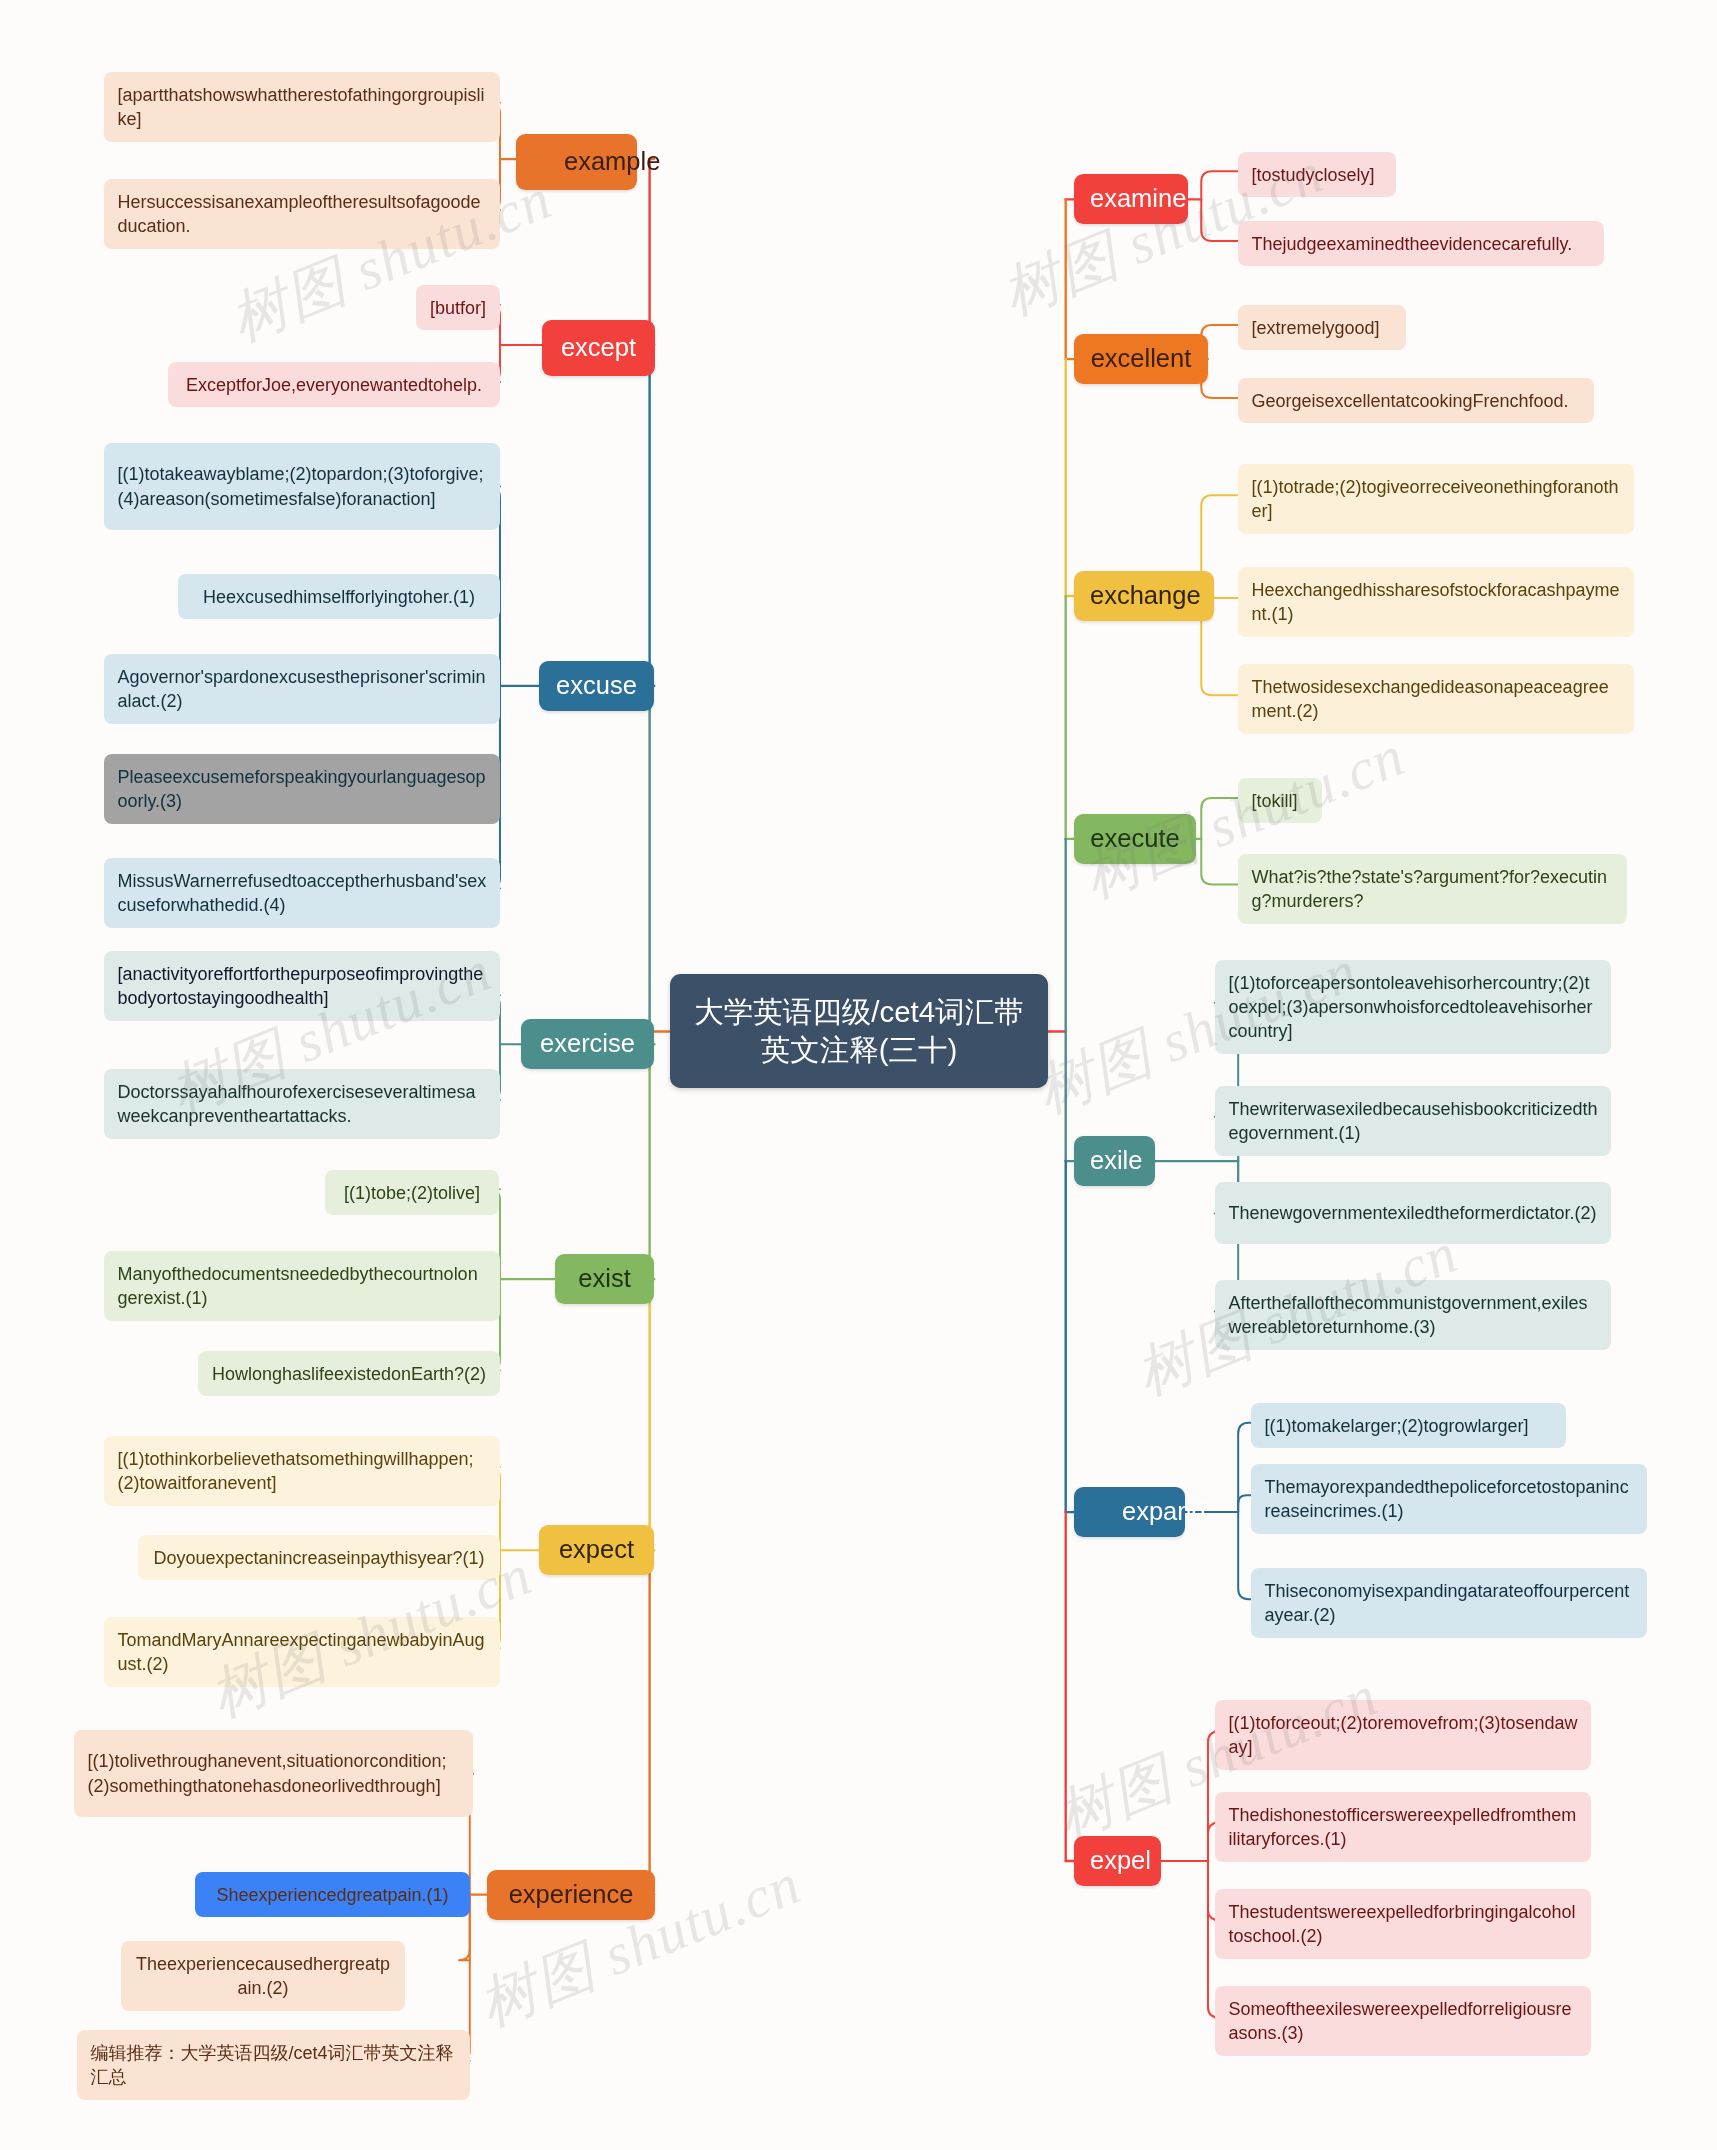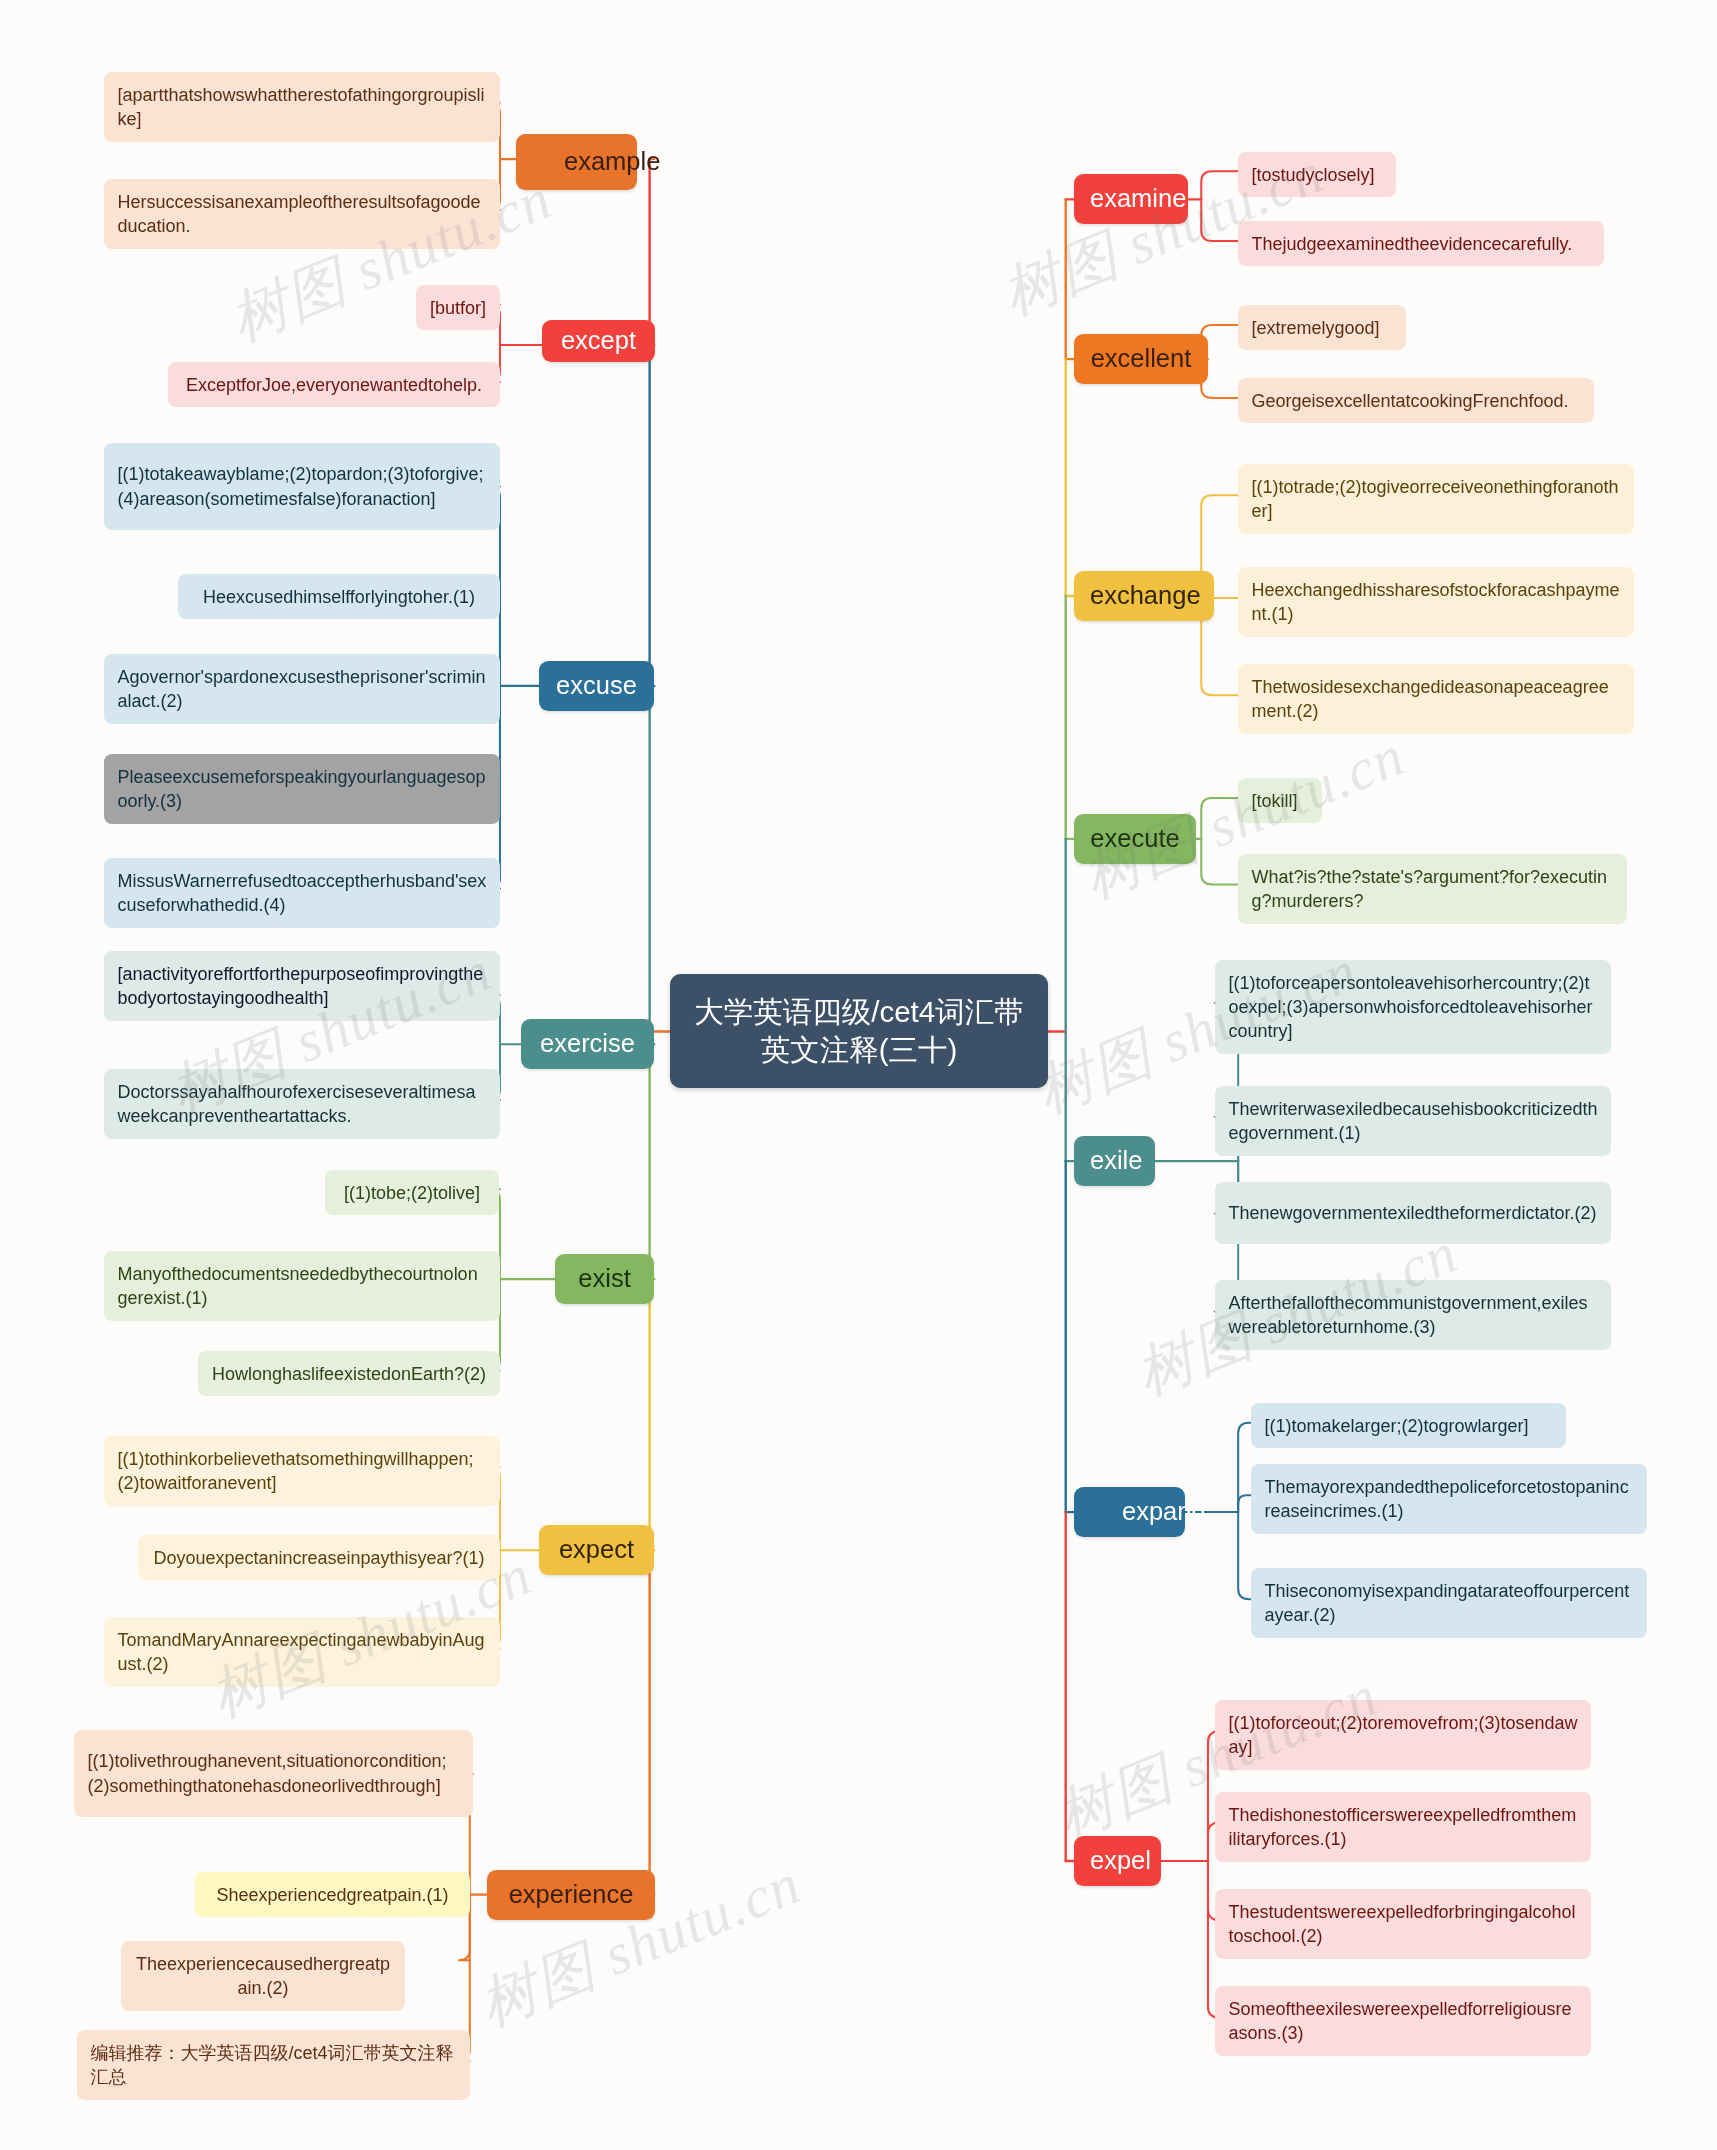--- a/index.html
+++ b/index.html
@@ -161,21 +161,21 @@
       </div>
       <div class="node branch" style="left: 516px; top: 134px; width: 121px; height: 56px; background: rgb(232, 115, 42); color: rgb(58, 32, 19); padding-left: 48px;">
         <span class="txt">example</span>
       </div>
       <div class="node leaf left-al" style="left: 104px; top: 72px; width: 396px; min-height: 62px; background: rgb(251, 227, 212); color: rgb(90, 46, 20);">
         <span class="txt">[apartthatshowswhattherestofathingorgroupislike]</span>
       </div>
       <div class="node leaf left-al" style="left: 104px; top: 179px; width: 396px; min-height: 62px; background: rgb(251, 227, 212); color: rgb(90, 46, 20);">
         <span class="txt">Hersuccessisanexampleoftheresultsofagoodeducation.</span>
       </div>
-      <div class="node branch" style="left: 542px; top: 320px; width: 113px; height: 42px; background: rgb(242, 64, 60); color: rgb(255, 255, 255);">
+      <div class="node branch" style="left: 542px; top: 320px; width: 113px; height: 56px; background: rgb(242, 64, 60); color: rgb(255, 255, 255);">
         <span class="txt">except</span>
       </div>
       <div class="node leaf center-al" style="left: 416px; top: 285px; width: 84px; min-height: 39px; background: rgb(251, 220, 220); color: rgb(107, 21, 18);">
         <span class="txt">[butfor]</span>
       </div>
       <div class="node leaf center-al" style="left: 168px; top: 362px; width: 332px; min-height: 39px; background: rgb(251, 220, 220); color: rgb(107, 21, 18);">
         <span class="txt">ExceptforJoe,everyonewantedtohelp.</span>
       </div>
       <div class="node branch" style="left: 539px; top: 661px; width: 115px; height: 50px; background: rgb(43, 112, 152); color: rgb(255, 255, 255);">
         <span class="txt">excuse</span>
@@ -227,21 +227,21 @@
       </div>
       <div class="node leaf left-al" style="left: 104px; top: 1617px; width: 396px; min-height: 62px; background: rgb(253, 242, 220); color: rgb(90, 66, 12);">
         <span class="txt">TomandMaryAnnareexpectinganewbabyinAugust.(2)</span>
       </div>
       <div class="node branch" style="left: 487px; top: 1870px; width: 168px; height: 50px; background: rgb(232, 115, 42); color: rgb(58, 32, 19);">
         <span class="txt">experience</span>
       </div>
       <div class="node leaf left-al" style="left: 74px; top: 1730px; width: 399px; min-height: 87px; background: rgb(251, 227, 212); color: rgb(90, 46, 20);">
         <span class="txt">[(1)tolivethroughanevent,situationorcondition;(2)somethingthatonehasdoneorlivedthrough]</span>
       </div>
-      <div class="node leaf center-al" style="left: 195px; top: 1872px; width: 275px; min-height: 39px; background: #fef9c3; color: rgb(90, 46, 20);">
+      <div class="node leaf center-al" style="left: 195px; top: 1872px; width: 275px; min-height: 39px; background: #3b82f6; color: rgb(90, 46, 20);">
         <span class="txt">Sheexperiencedgreatpain.(1)</span>
       </div>
       <div class="node leaf center-al" style="left: 121px; top: 1941px; width: 284px; min-height: 39px; background: rgb(251, 227, 212); color: rgb(90, 46, 20);">
         <span class="txt">Theexperiencecausedhergreatpain.(2)</span>
       </div>
       <div class="node leaf left-al" style="left: 77px; top: 2030px; width: 393px; min-height: 62px; background: rgb(251, 227, 212); color: rgb(90, 46, 20);">
         <span class="txt">编辑推荐：大学英语四级/cet4词汇带英文注释汇总</span>
       </div>
       <div class="node branch" style="left: 1074px; top: 174px; width: 114px; height: 50px; background: rgb(242, 64, 60); color: rgb(255, 255, 255);">
         <span class="txt">examine</span>

